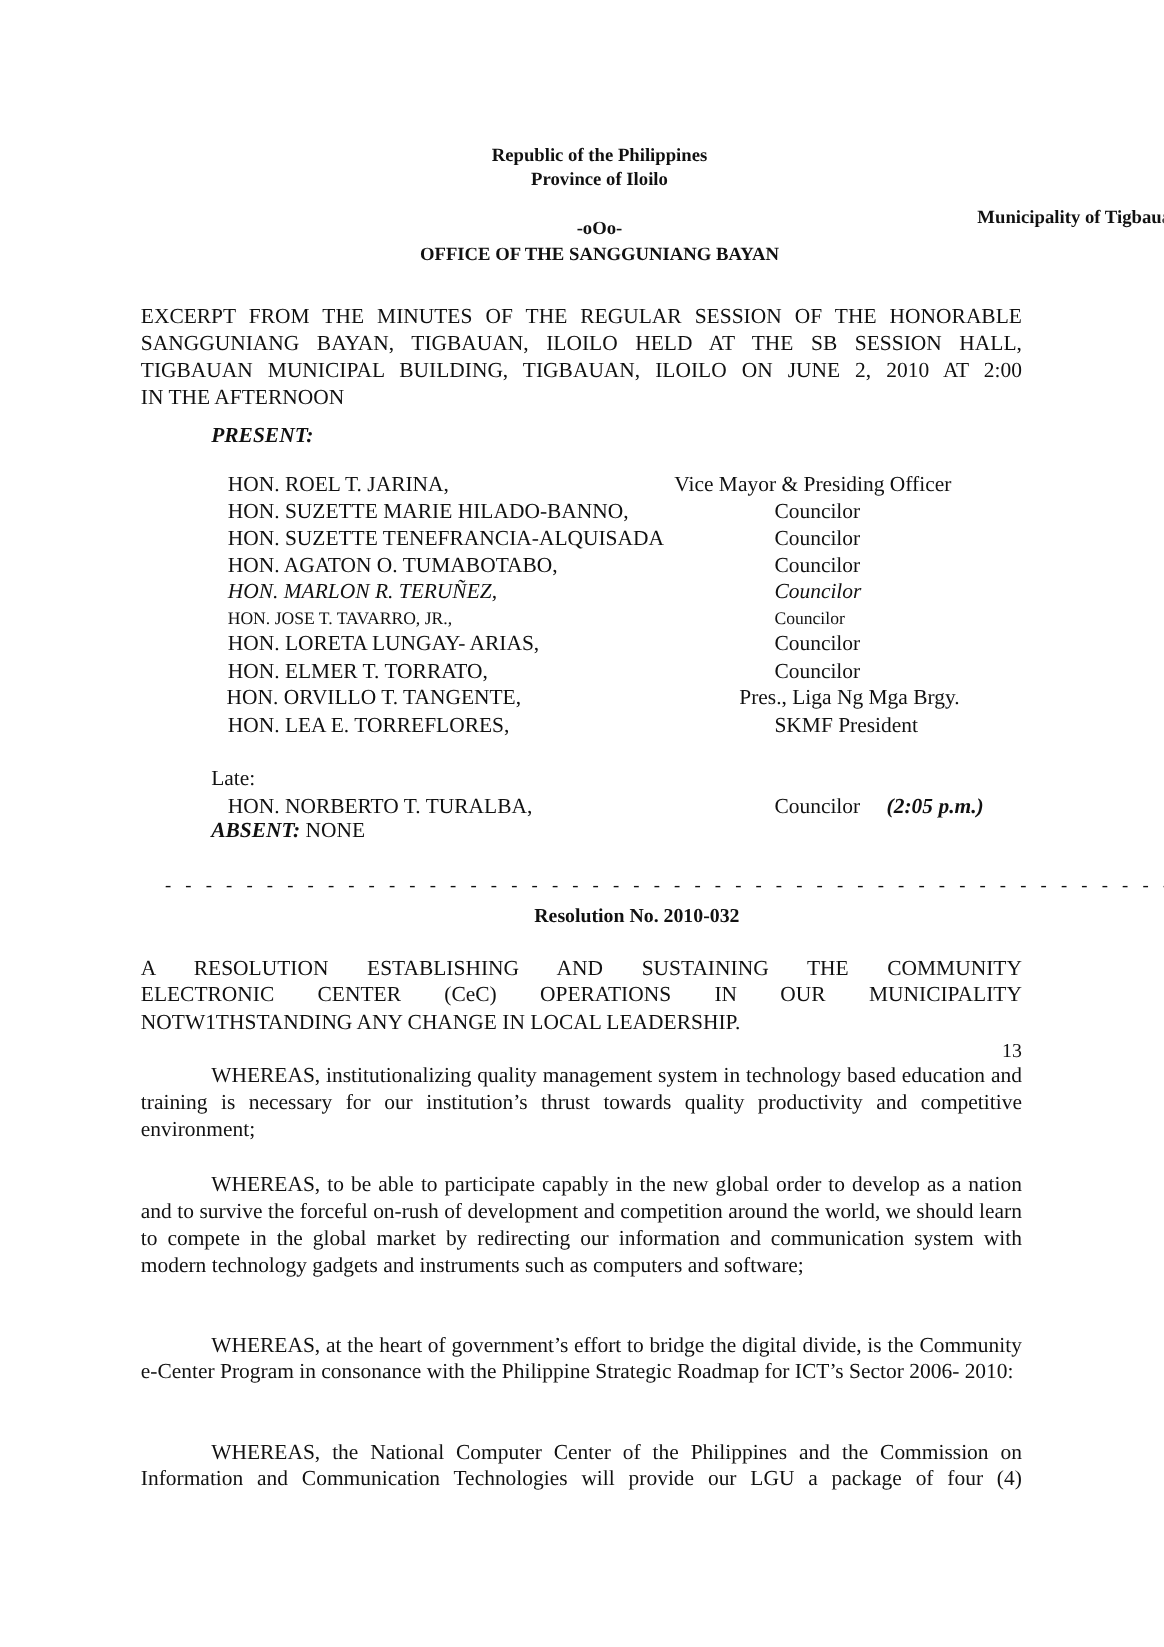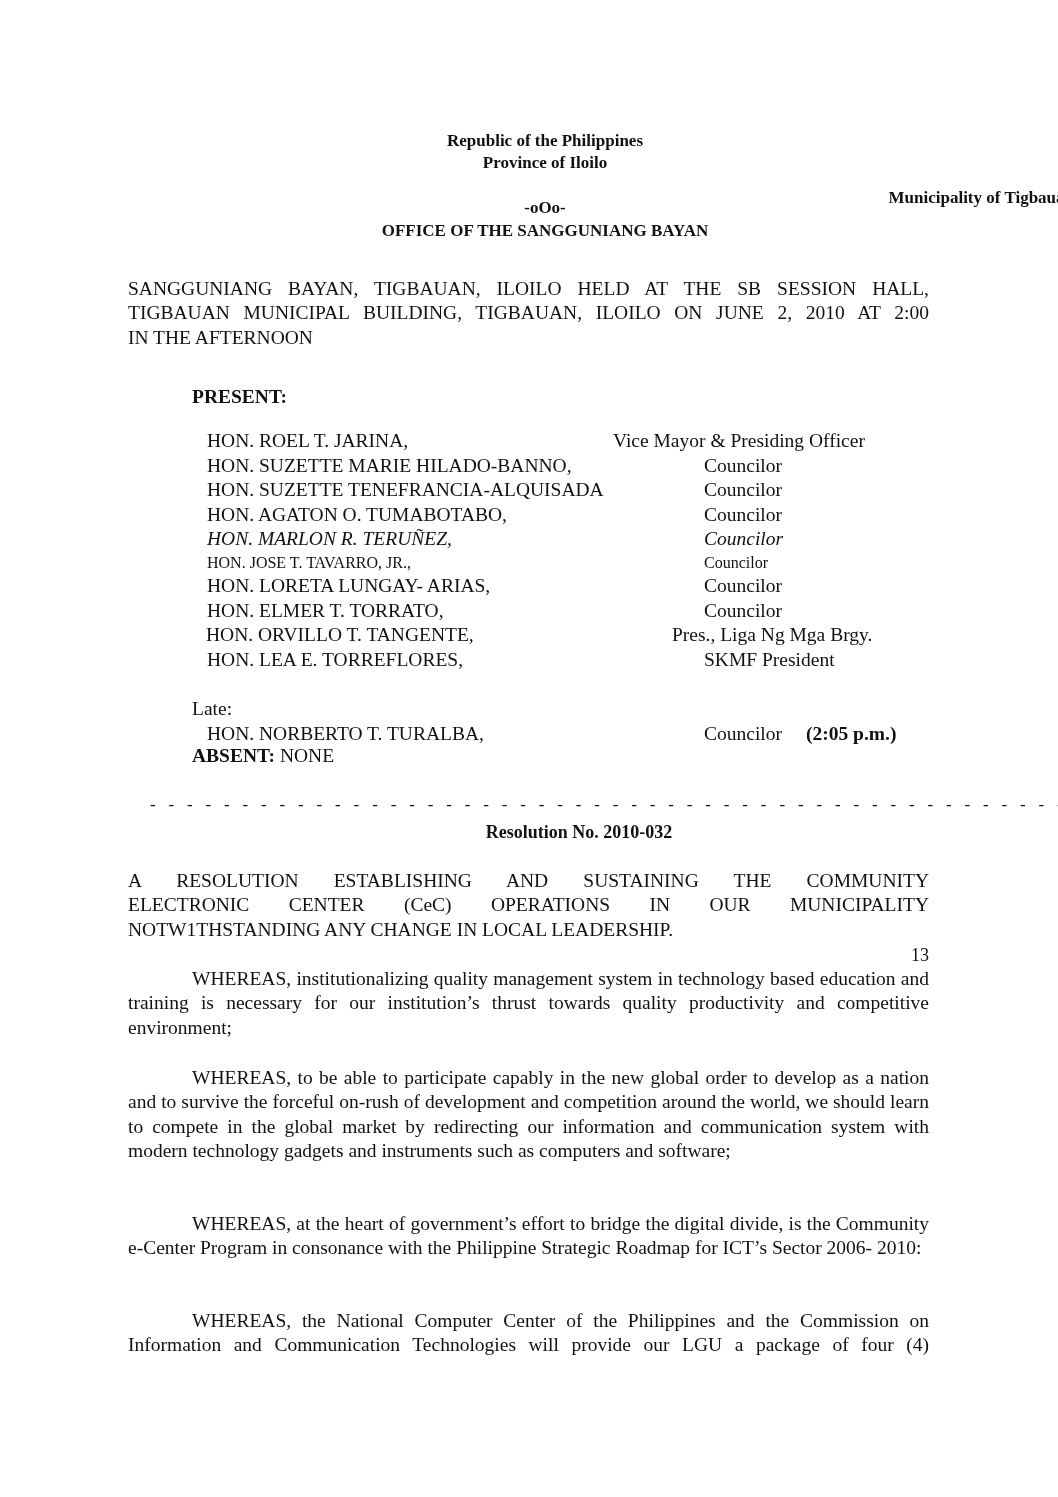--- a/index.html
+++ b/index.html
@@ -10,33 +10,34 @@
     .hdr { font-weight: bold; font-size: 17px; line-height: 22px; padding-left: 16px; }
     .body-text { font-size: 19.5px; line-height: 24.3px; }
     .para { position: absolute; left: 128px; width: 801px; font-size: 19.5px; line-height: 24.3px;
             text-align: justify; text-align-last: left; white-space: normal; }
     .para.indent { text-indent: 64px; }
     .just-line { display: block; text-align: justify; text-align-last: justify; }
     .row { position: absolute; left: 207px; width: 720px; height: 24px; font-size: 19.5px; line-height: 24px; }
     .row .name { position: absolute; left: 0; white-space: nowrap; }
     .row .pos { position: absolute; white-space: nowrap; }
     .row.small { font-size: 16px; }
-    .bi { font-weight: bold; }
+    .bi { font-weight: bold; font-style: italic; }
     .dashes { letter-spacing: 4.3px; font-size: 17px; }
   </style>
 </head>
 <body>
 
 <div class="abs center hdr" style="top:130px;">Republic of the Philippines</div>
 <div class="abs center hdr" style="top:152px;">Province of Iloilo</div>
 <div class="abs center hdr" style="top:187px;text-align:right;">Municipality of Tigbauan</div>
 <div class="abs center hdr" style="top:197px;">-oOo-</div>
 <div class="abs center hdr" style="top:220px;">OFFICE OF THE SANGGUNIANG BAYAN</div>
 
 <div class="para" style="top:277px;">
+  <span class="just-line">EXCERPT FROM THE MINUTES OF THE REGULAR SESSION OF THE HONORABLE</span>
   <span class="just-line">SANGGUNIANG  BAYAN, TIGBAUAN, ILOILO HELD AT THE SB SESSION HALL,</span>
   <span class="just-line">TIGBAUAN MUNICIPAL BUILDING, TIGBAUAN, ILOILO ON JUNE 2, 2010 AT 2:00</span>
   <span style="display:block;">IN THE AFTERNOON</span>
 </div>
 
 <div class="abs body-text bi" style="top:385px; left:192px;">PRESENT:</div>
 
 <div class="row" style="top:429px;">
   <span class="name">HON. ROEL T. JARINA,</span>
   <span class="pos" style="left:406px;">Vice Mayor &amp; Presiding Officer</span>

